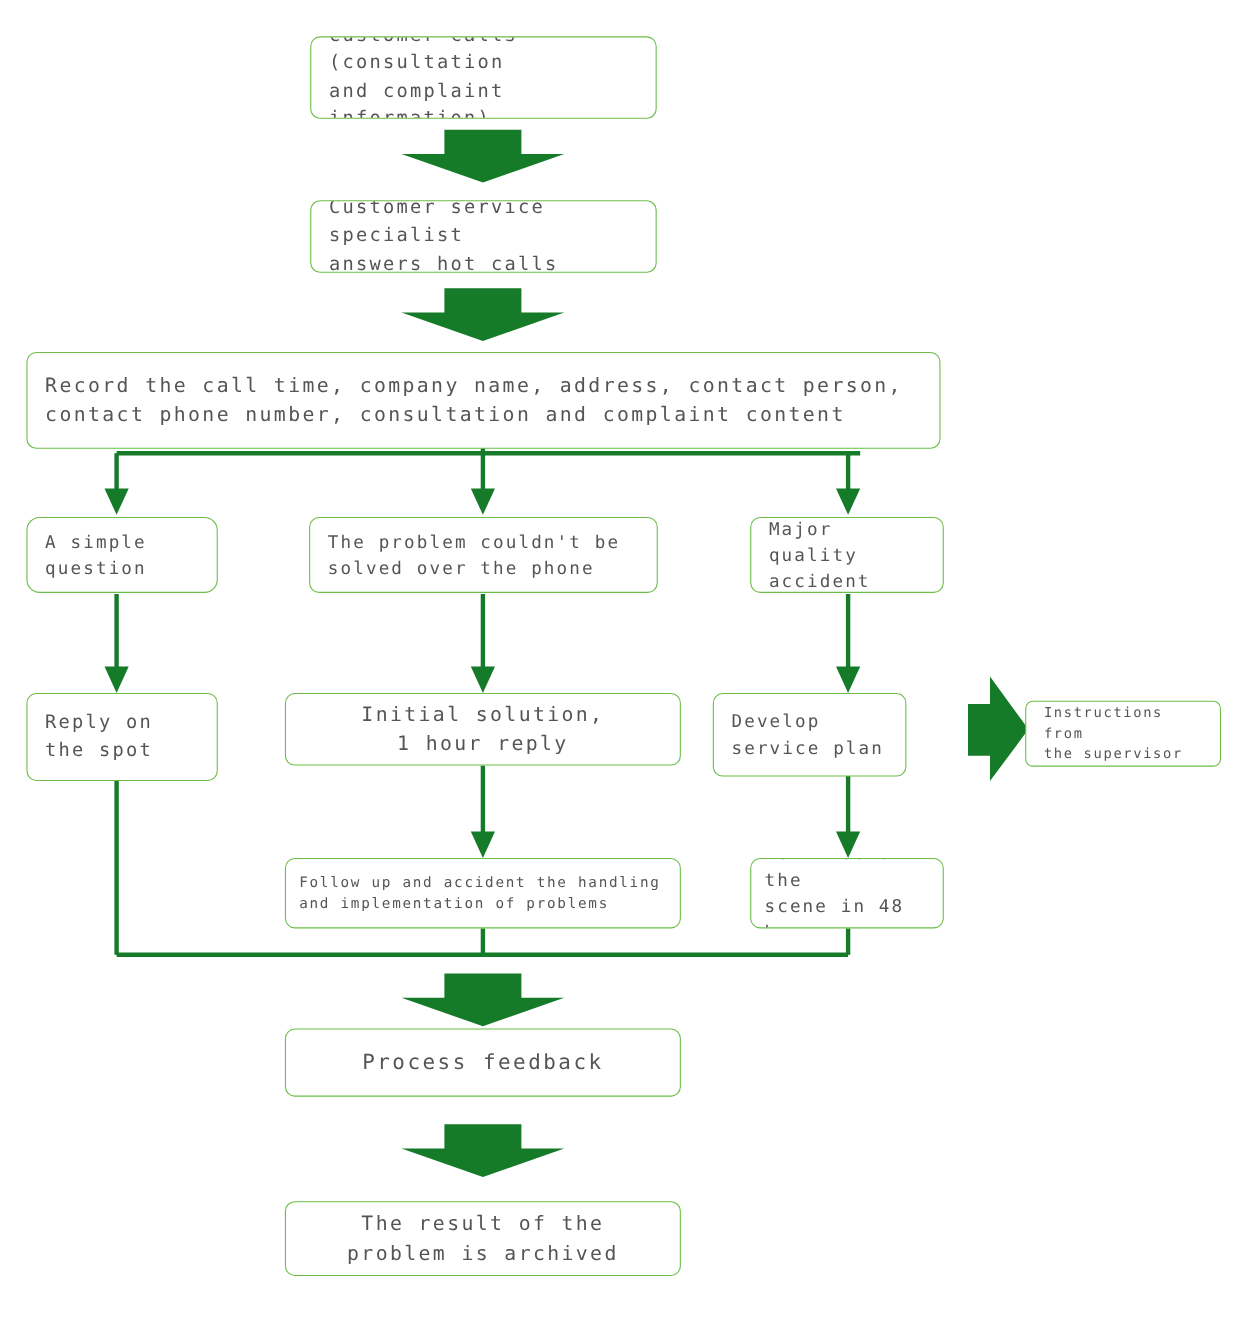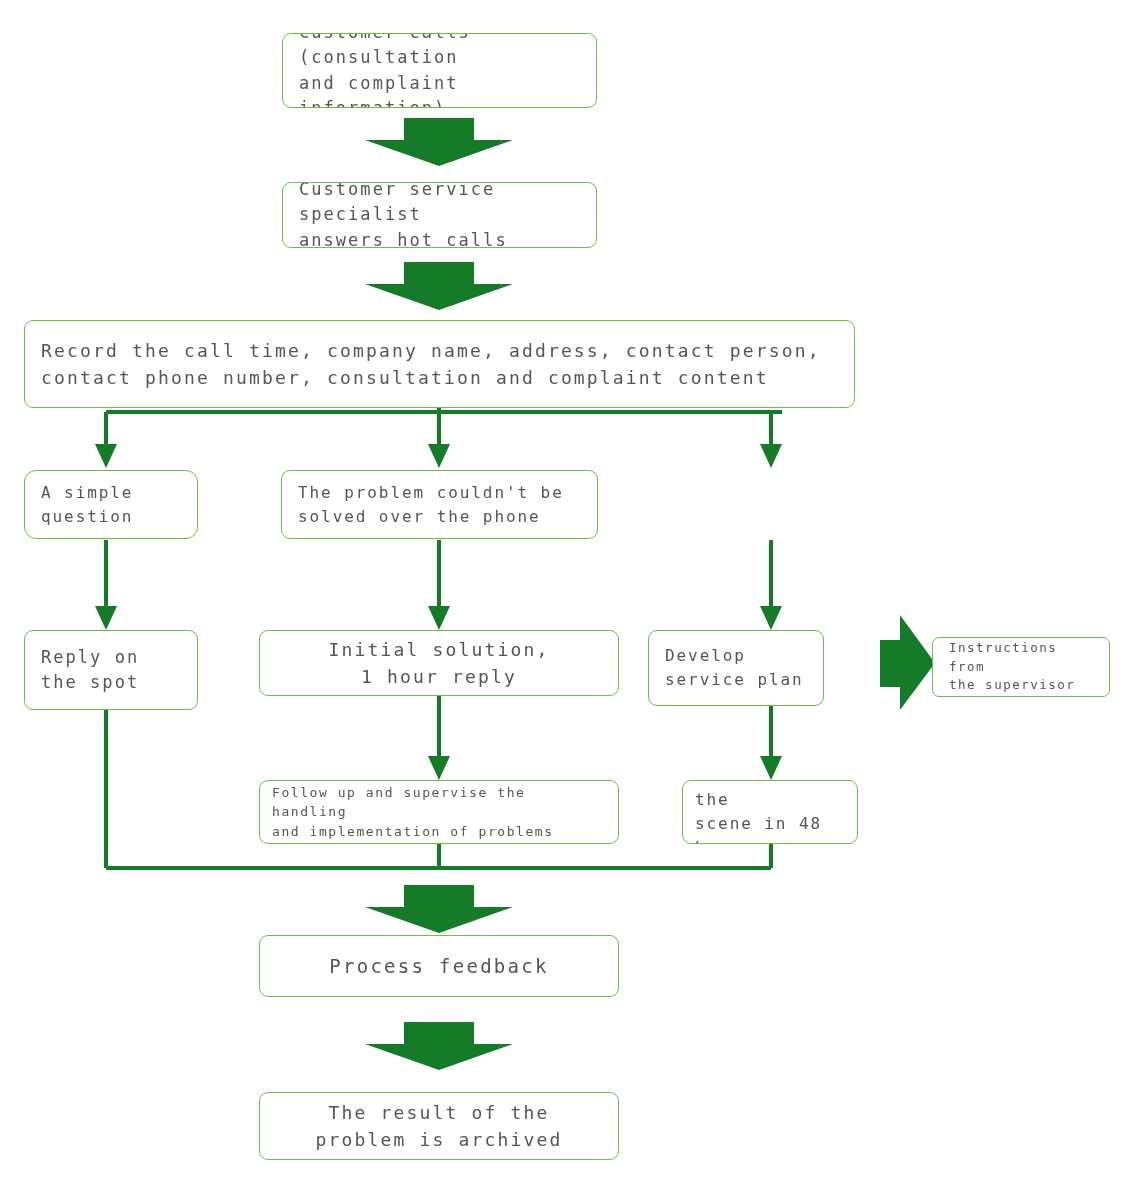--- a/index.html
+++ b/index.html
@@ -126,20 +126,24 @@
   <div class="node left fs-16" style="left:24px; top:470px; width:174px; height:69px;border-radius:12px;">
     <span>A simple
 question</span>
   </div>
 
   <div class="node left fs-16" style="left:281px; top:470px; width:317px; height:69px;">
     <span>The problem couldn't be
 solved over the phone</span>
   </div>
 
+  <div class="node left fs-16" style="left:682px; top:470px; width:176px; height:69px;">
+    <span>Major quality
+accident</span>
+  </div>
 
   <div class="node left fs-17" style="left:24px; top:630px; width:174px; height:80px;">
     <span>Reply on
 the spot</span>
   </div>
 
   <div class="node center fs-18" style="left:259px; top:630px; width:360px; height:66px; font-size:18px;justify-content:center;">
     <span>Initial solution,
 1 hour reply</span>
   </div>
@@ -148,21 +152,21 @@
     <span>Develop
 service plan</span>
   </div>
 
   <div class="node left fs-12" style="left:932px; top:637px; width:178px; height:60px; border-radius:7px; ">
     <span>Instructions from
 the supervisor</span>
   </div>
 
   <div class="node left fs-13" style="left:259px; top:780px; width:360px; height:64px; padding-left:12px;">
-    <span>Follow up and supervise the handling
+    <span>Follow up and accident the handling
 and implementation of problems</span>
   </div>
 
   <div class="node left fs-16" style="left:682px; top:780px; width:176px; height:64px; padding-left:12px;">
     <span>We'll be on the
 scene in 48 hours</span>
   </div>
 
   <div class="node center" style="left:259px; top:935px; width:360px; height:62px; font-size:19px;">
     <span>Process feedback</span>

